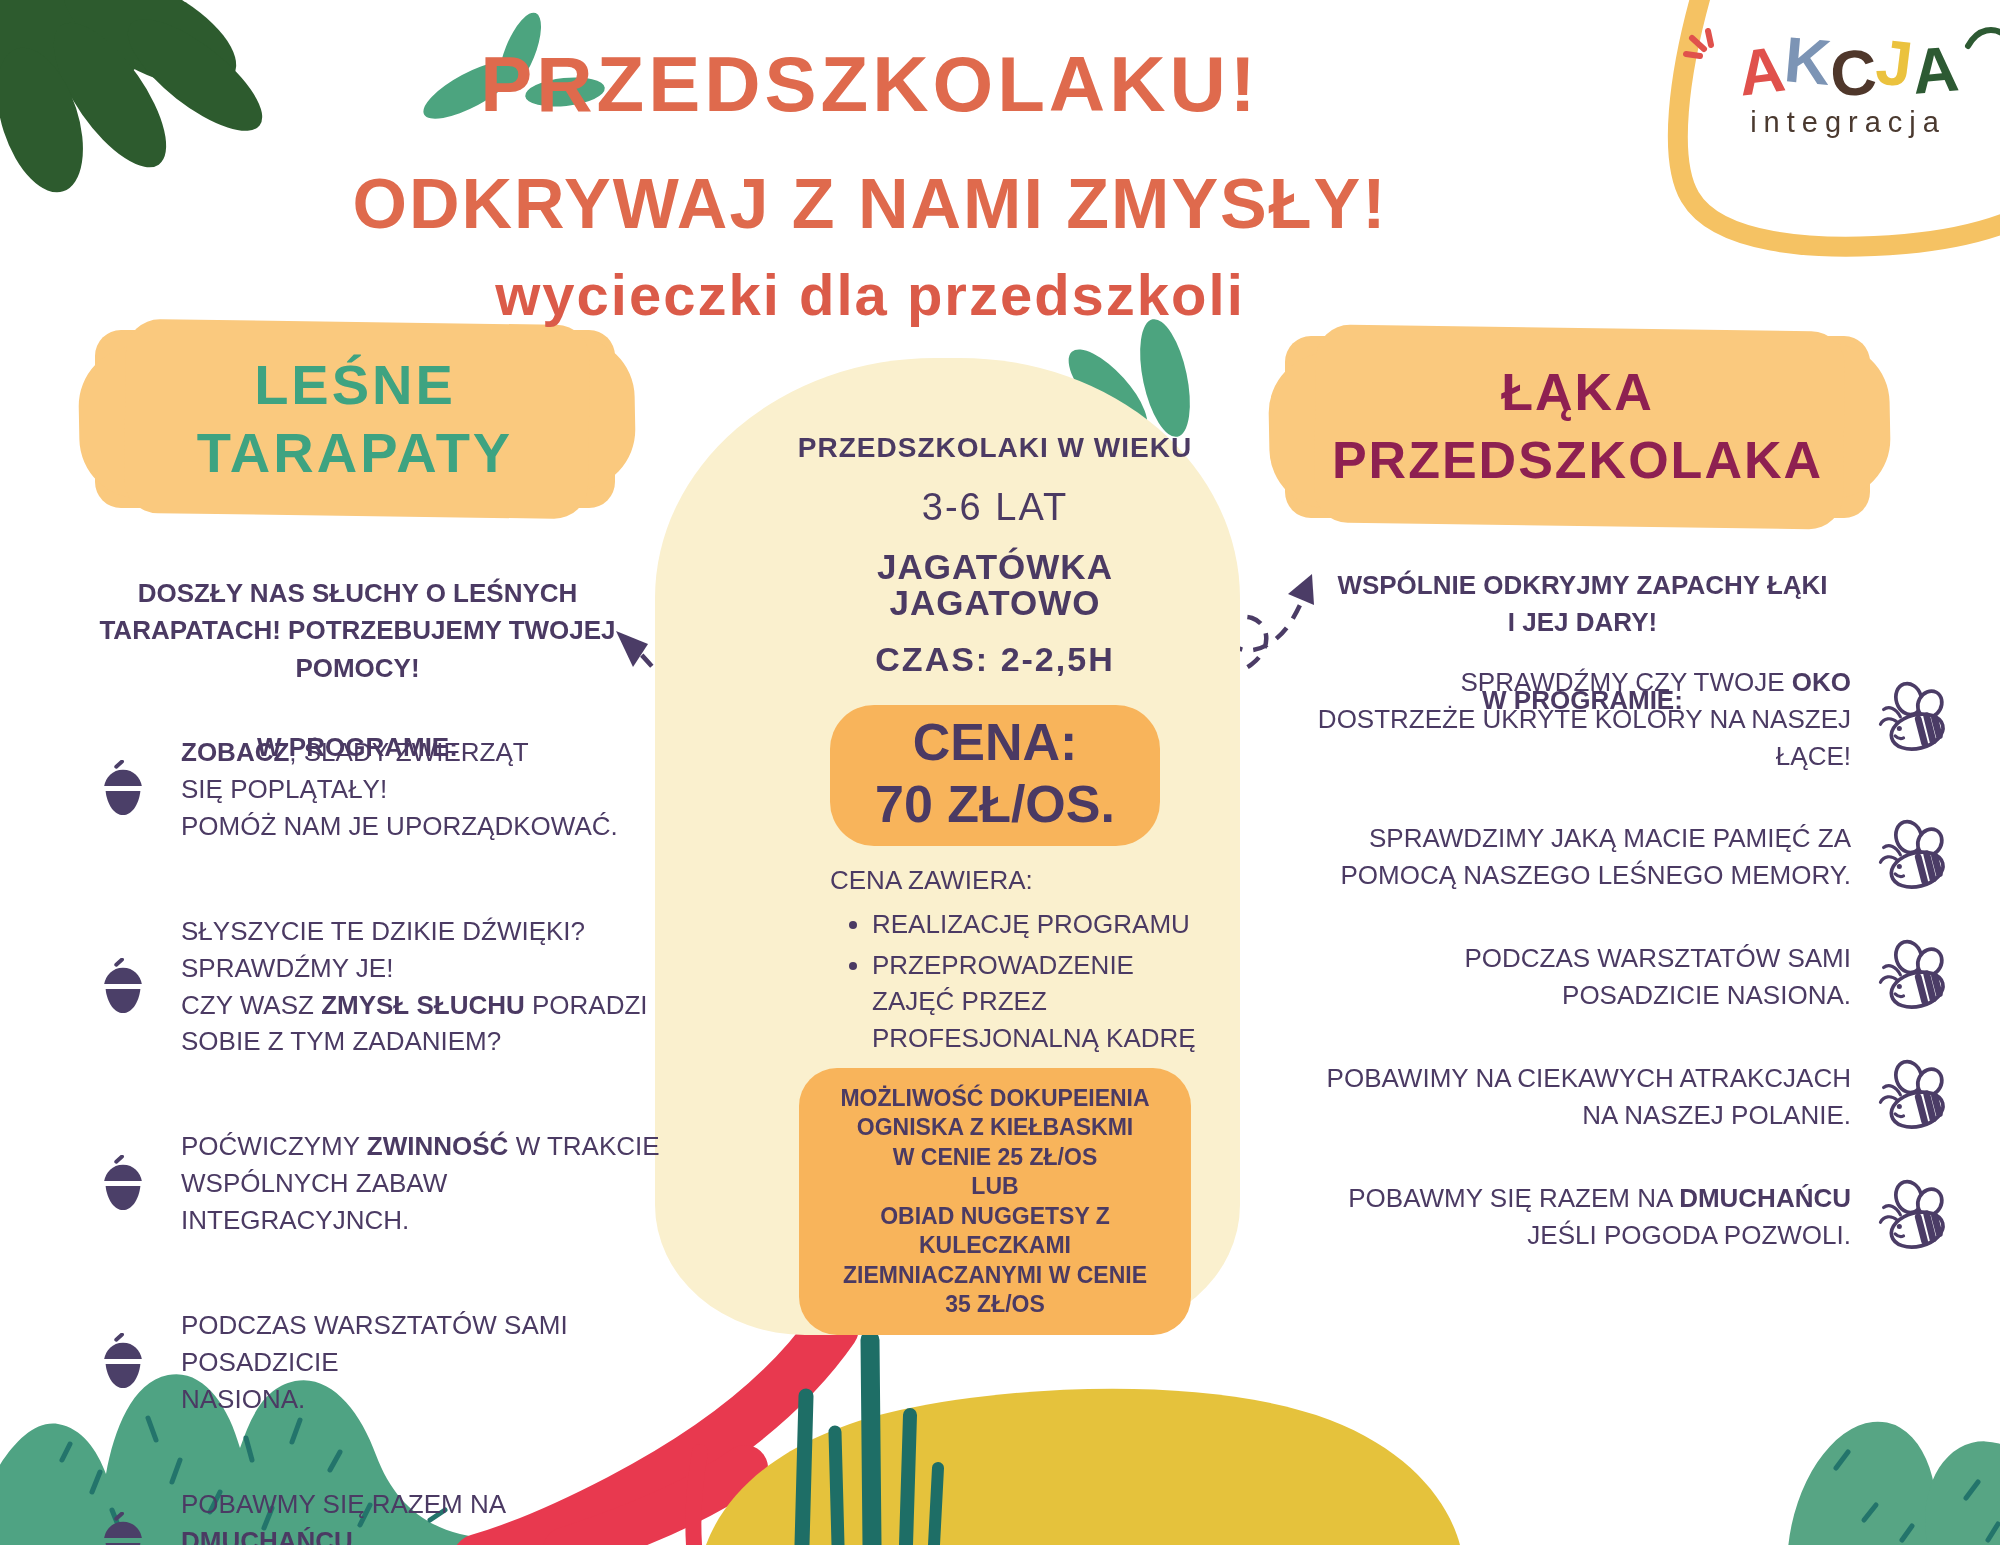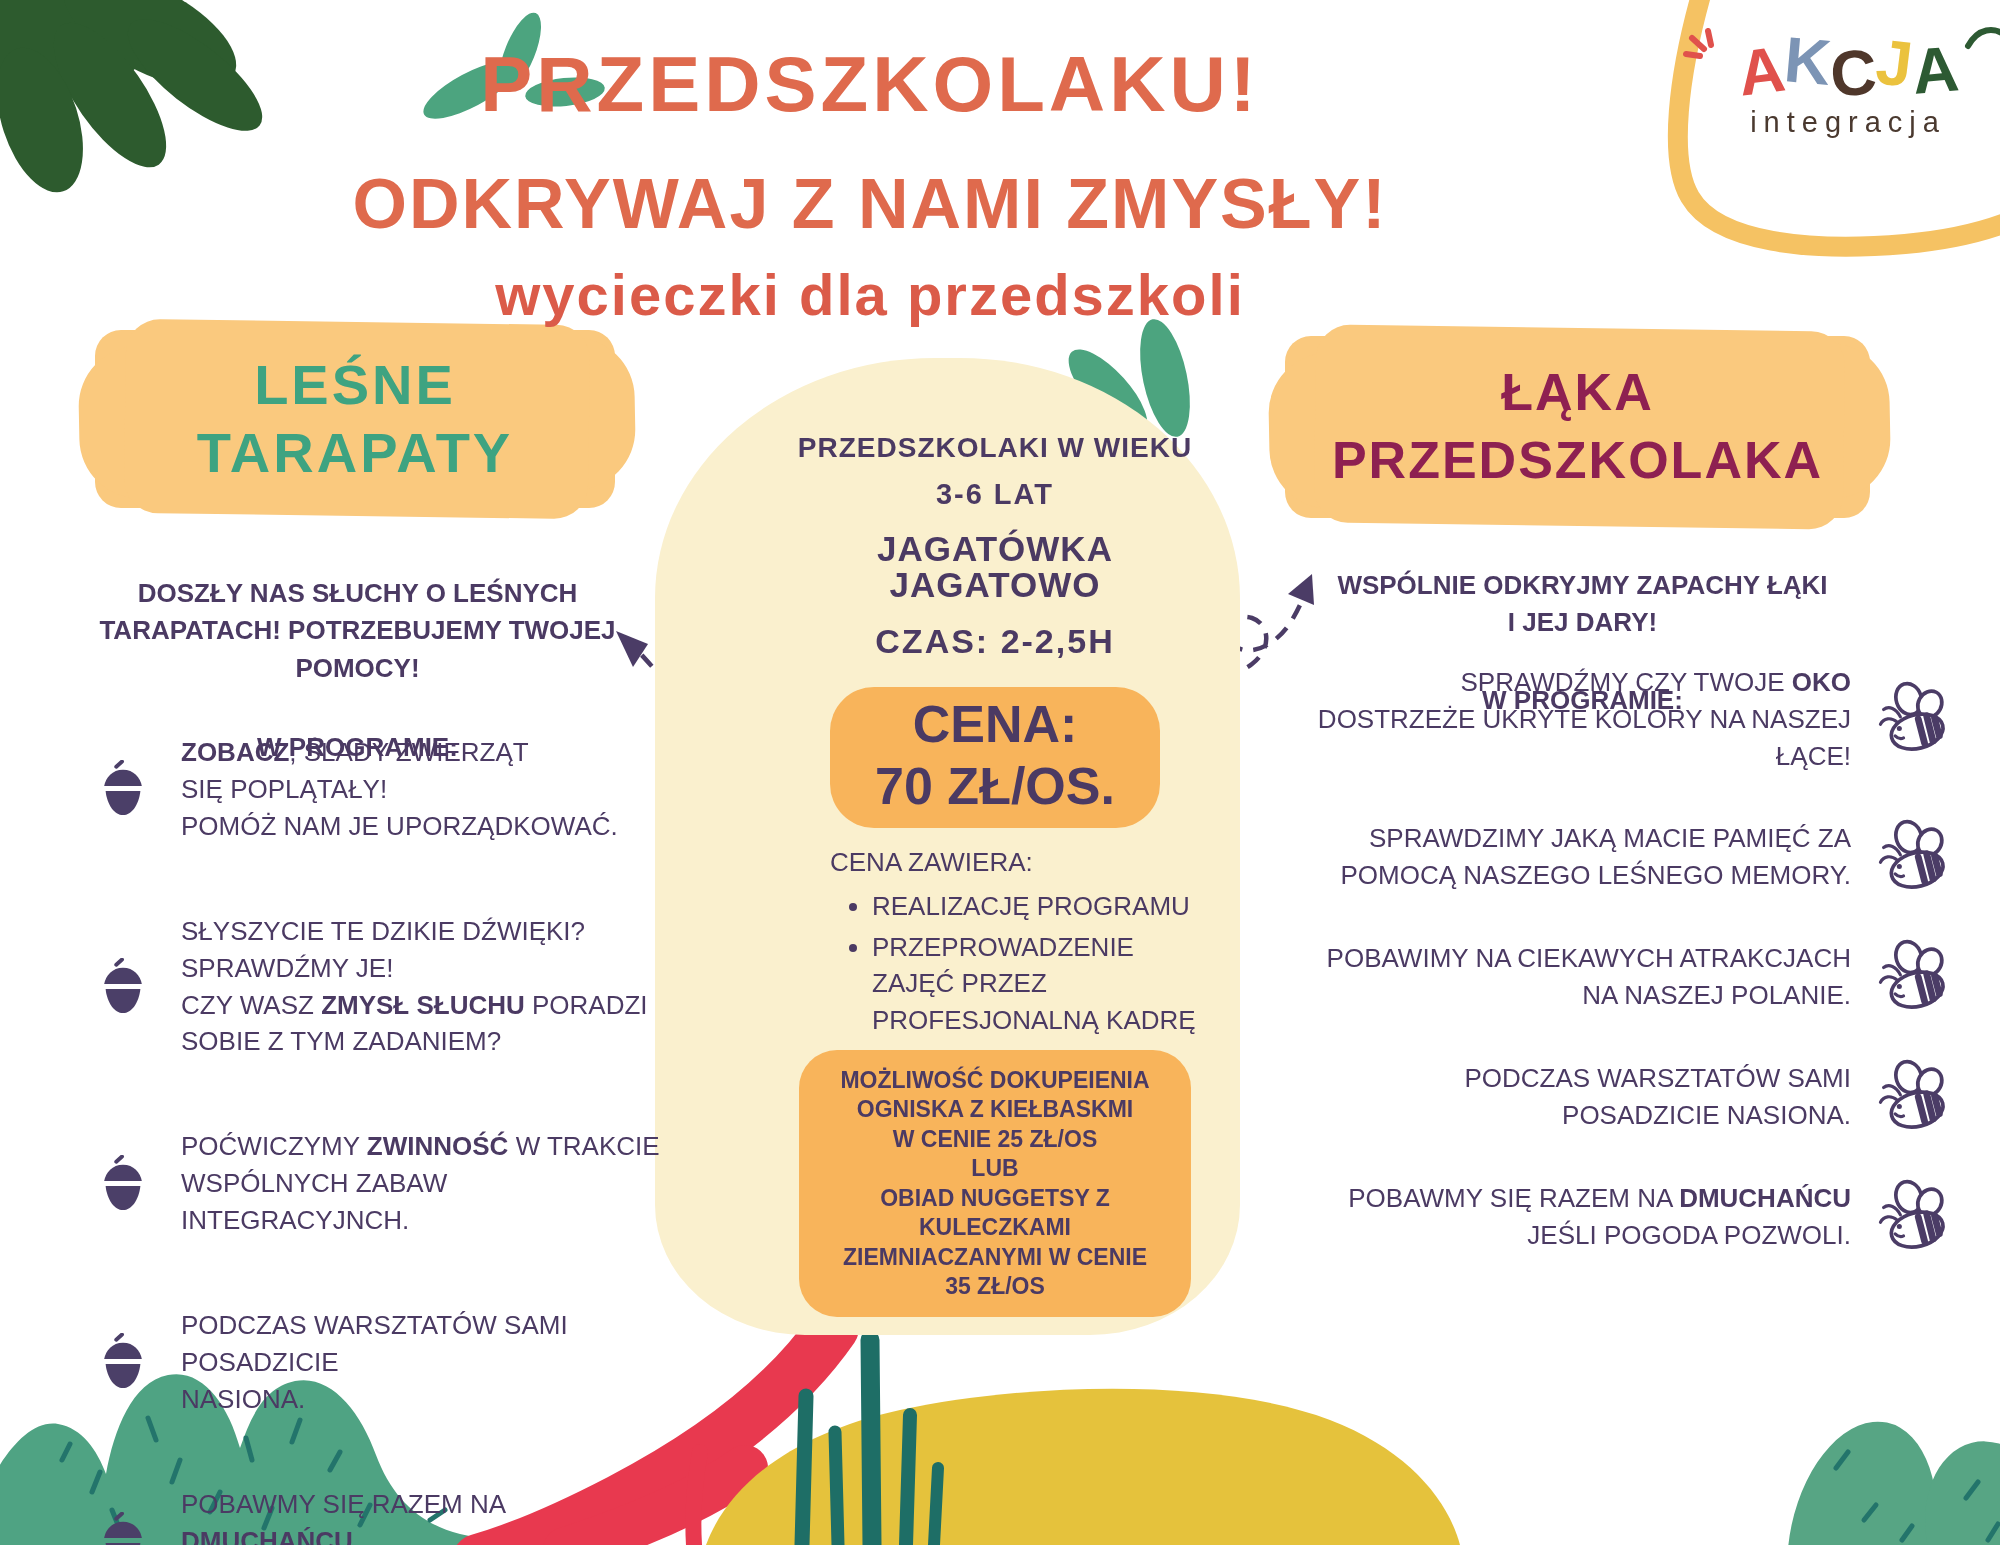--- a/index.html
+++ b/index.html
@@ -45,21 +45,21 @@
   .list-item{display:flex;gap:35px;align-items:center;margin-top:24px;}
   .acorn-svg{flex:0 0 46px;width:46px;height:58px;}
   .item-text{font-size:26px;line-height:1.42;white-space:pre-line;}
   .item-text b{font-weight:bold;}
 
   
   .panel{position:absolute;left:655px;top:358px;width:585px;height:977px;background:#faf0ce;
     border-radius:280px 280px 150px 150px / 240px 240px 130px 130px;z-index:1;}
   .panel-content{position:absolute;left:715px;top:432px;width:560px;text-align:center;z-index:2;}
   .m-age1{font-size:28px;font-weight:bold;letter-spacing:1px;text-align:center;}
-  .m-age2{font-size:29px;font-weight:bold;margin-top:14px;letter-spacing:2px;}
+  .m-age2{font-size:38px;font-weight:normal;margin-top:22px;letter-spacing:2px;}
   .m-lok{font-size:33px;font-weight:bold;margin-top:18px;letter-spacing:2px;}
   .m-jag1{font-size:35px;font-weight:bold;margin-top:20px;line-height:1.04;letter-spacing:1px;}
   .m-jag2{font-size:35px;font-weight:bold;line-height:1.04;letter-spacing:1px;}
   .m-czas{font-size:34px;font-weight:bold;margin-top:18px;letter-spacing:2px;}
   .price-box{margin:26px auto 0;width:330px;background:#f8b45b;border-radius:44px;padding:10px 0 14px;}
   .price-label{font-size:52px;font-weight:bold;line-height:1.05;}
   .price-value{font-size:52px;font-weight:bold;line-height:1.05;margin-top:8px;}
   .includes{margin-top:16px;text-align:left;padding-left:115px;font-size:26px;line-height:1.4;}
   .includes ul{margin:8px 0 0;padding-left:42px;}
   .includes li{margin-bottom:4px;white-space:pre-line;}
@@ -341,44 +341,44 @@
           </g>
           <g stroke="#4b3c66" stroke-width="3" fill="none" stroke-linecap="round">
             <path d="M28,34 C24,26 17,23 12,27"></path>
             <path d="M25,39 C19,34 12,35 9,41"></path>
             <path d="M23,52 Q27,56 31,54"></path>
           </g>
           <circle cx="27" cy="45" r="2.4" fill="#4b3c66"></circle>
         </svg>
     </div>
     <div class="right-item">
-      <div class="item-text"><span>POBAWIMY NA CIEKAWYCH ATRAKCJACH
-NA NASZEJ POLANIE.</span><b></b><span></span></div>
+      <div class="item-text"><span>PODCZAS WARSZTATÓW SAMI
+POSADZICIE NASIONA.</span><b></b><span></span></div>
       <svg class="bee-svg" viewBox="0 0 80 72">
           <g stroke="#4b3c66" stroke-width="3.5" fill="#fff" stroke-linejoin="round">
             <ellipse cx="36" cy="17" rx="12" ry="15" transform="rotate(-18 36 17)"></ellipse>
             <ellipse cx="56" cy="22" rx="11" ry="13" transform="rotate(28 56 22)"></ellipse>
             <ellipse cx="44" cy="48" rx="25" ry="16" transform="rotate(-14 44 48)"></ellipse>
           </g>
           <g stroke="#4b3c66" stroke-width="6.5" stroke-linecap="round">
             <line x1="45" y1="36" x2="51" y2="59"></line>
             <line x1="53" y1="33" x2="59" y2="57"></line>
             <line x1="60.5" y1="35" x2="65" y2="52"></line>
           </g>
           <g stroke="#4b3c66" stroke-width="3" fill="none" stroke-linecap="round">
             <path d="M28,34 C24,26 17,23 12,27"></path>
             <path d="M25,39 C19,34 12,35 9,41"></path>
             <path d="M23,52 Q27,56 31,54"></path>
           </g>
           <circle cx="27" cy="45" r="2.4" fill="#4b3c66"></circle>
         </svg>
     </div>
     <div class="right-item">
-      <div class="item-text"><span>PODCZAS WARSZTATÓW SAMI
-POSADZICIE NASIONA.</span><b></b><span></span></div>
+      <div class="item-text"><span>POBAWIMY NA CIEKAWYCH ATRAKCJACH
+NA NASZEJ POLANIE.</span><b></b><span></span></div>
       <svg class="bee-svg" viewBox="0 0 80 72">
           <g stroke="#4b3c66" stroke-width="3.5" fill="#fff" stroke-linejoin="round">
             <ellipse cx="36" cy="17" rx="12" ry="15" transform="rotate(-18 36 17)"></ellipse>
             <ellipse cx="56" cy="22" rx="11" ry="13" transform="rotate(28 56 22)"></ellipse>
             <ellipse cx="44" cy="48" rx="25" ry="16" transform="rotate(-14 44 48)"></ellipse>
           </g>
           <g stroke="#4b3c66" stroke-width="6.5" stroke-linecap="round">
             <line x1="45" y1="36" x2="51" y2="59"></line>
             <line x1="53" y1="33" x2="59" y2="57"></line>
             <line x1="60.5" y1="35" x2="65" y2="52"></line>

